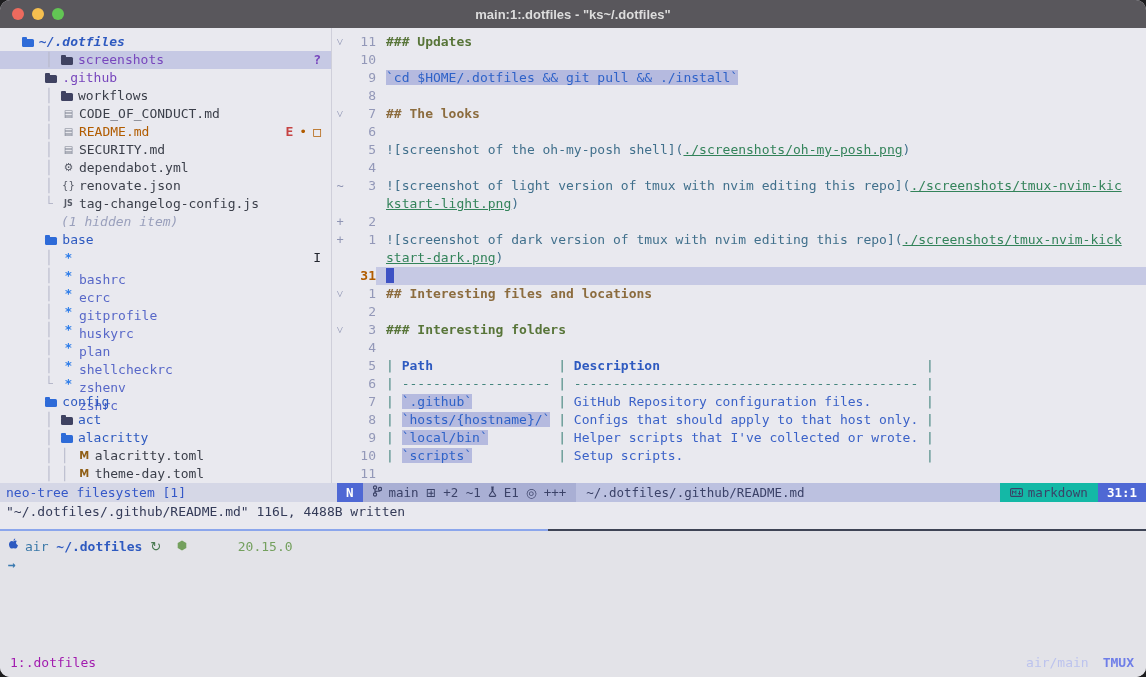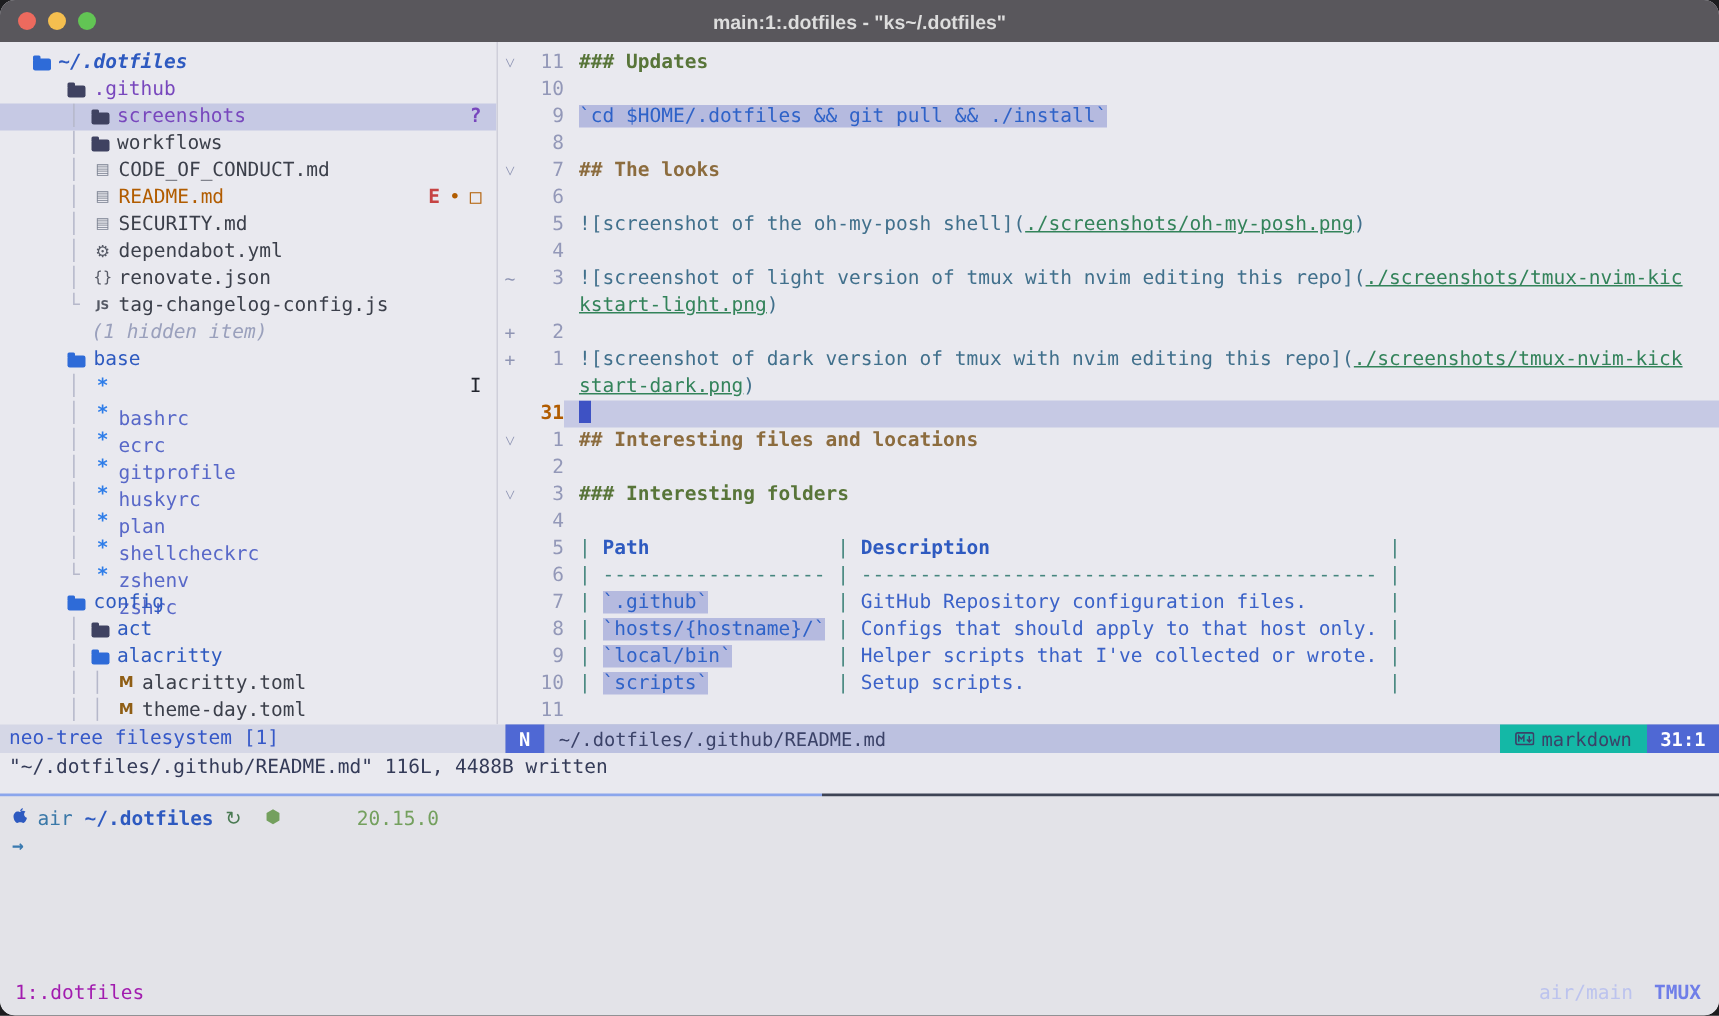--- a/index.html
+++ b/index.html
@@ -104,22 +104,22 @@
       <div class="light red"></div>
       <div class="light yellow"></div>
       <div class="light green"></div>
     </div>
     <div class="wintitle">main:1:.dotfiles - "ks~/.dotfiles"</div>
   </div>
 
   <div class="split">
     <div class="sidebar" id="tree">
         <div class="trow"><span class="guides"> </span><span class="folder ic-blue"></span><span class="lbl c-root">~/.dotfiles</span></div>
+        <div class="trow sel"><span class="guides">    │ </span><span class="folder ic-dark"></span><span class="lbl c-purple">screenshots</span><span class="rmarks"><span class="mk-purple">?</span></span></div>
         <div class="trow"><span class="guides">    </span><span class="folder ic-dark"></span><span class="lbl c-purple">.github</span></div>
-        <div class="trow sel"><span class="guides">    │ </span><span class="folder ic-dark"></span><span class="lbl c-purple">screenshots</span><span class="rmarks"><span class="mk-purple">?</span></span></div>
         <div class="trow"><span class="guides">    │ </span><span class="folder ic-dark"></span><span class="lbl c-file">workflows</span></div>
         <div class="trow"><span class="guides">    │ </span><span class="icon ic-file">▤</span><span class="lbl c-file">CODE_OF_CONDUCT.md</span></div>
         <div class="trow"><span class="guides">    │ </span><span class="icon ic-file">▤</span><span class="lbl c-orange">README.md</span><span class="rmarks"><span class="mk-red">E</span><span class="mk-orange">•</span><span class="mk-orange">□</span></span></div>
         <div class="trow"><span class="guides">    │ </span><span class="icon ic-file">▤</span><span class="lbl c-file">SECURITY.md</span></div>
         <div class="trow"><span class="guides">    │ </span><span class="icon ic-gear">⚙</span><span class="lbl c-file">dependabot.yml</span></div>
         <div class="trow"><span class="guides">    │ </span><span class="icon ic-braces">{}</span><span class="lbl c-file">renovate.json</span></div>
         <div class="trow"><span class="guides">    └ </span><span class="icon ic-js">JS</span><span class="lbl c-file">tag-changelog-config.js</span></div>
         <div class="trow"><span class="guides">      </span><span class="lbl c-muted">(1 hidden item)</span></div>
         <div class="trow"><span class="guides">    </span><span class="folder ic-blue"></span><span class="lbl c-blue">base</span></div>
         <div class="trow"><span class="guides">    │ </span><span class="icon ic-star">*</span><span class="lbl c-dot">bashrc</span><span class="rmarks"><span class="mk-dark">I</span></span></div>
@@ -162,20 +162,37 @@
         <div class="eline"><span class="fold"></span><span class="lnum">9</span><span class="etext"><span class="tpipe">| </span><span class="codehl">`local/bin`</span><span class="tpipe">         | </span><span class="cell">Helper scripts that I've collected or wrote.</span><span class="tpipe"> |</span></span></div>
         <div class="eline"><span class="fold"></span><span class="lnum">10</span><span class="etext"><span class="tpipe">| </span><span class="codehl">`scripts`</span><span class="tpipe">           | </span><span class="cell">Setup scripts.</span><span class="tpipe">                               |</span></span></div>
         <div class="eline"><span class="fold"></span><span class="lnum">11</span><span class="etext"></span></div>
       </div>
   </div>
 
   <div class="statusrow">
     <div class="ntstatus">neo-tree filesystem [1]</div>
     <div class="lualine">
       <div class="modebadge">N</div>
+      <div class="stats seg">
+        <span class="slicon"><svg width="9" height="12" viewBox="0 0 9 12">
+              <circle cx="2" cy="2.5" r="1.6" fill="none" stroke="#3b4268" stroke-width="1.2"></circle>
+              <circle cx="2" cy="9.5" r="1.6" fill="none" stroke="#3b4268" stroke-width="1.2"></circle>
+              <circle cx="7" cy="4" r="1.6" fill="none" stroke="#3b4268" stroke-width="1.2"></circle>
+              <path d="M2 4.2 V7.9 M2 7 C2 5.5 7 7 7 5.6" fill="none" stroke="#3b4268" stroke-width="1.2"></path>
+            </svg></span>
+        <span>main</span>
+        <span style="font-family:'DejaVu Sans',sans-serif;">⊞</span>
+        <span>+2 ~1</span>
+        <span class="slicon"><svg width="9" height="11" viewBox="0 0 9 11">
+              <path d="M3.2 1 h2.6 M4 1 v3 L7.6 9.2 a0.8 0.8 0 0 1 -0.7 1.2 H2.1 a0.8 0.8 0 0 1 -0.7 -1.2 L5 4 V1" fill="none" stroke="#3b4268" stroke-width="1.1"></path>
+            </svg></span>
+        <span>E1</span>
+        <span style="font-family:'DejaVu Sans',sans-serif;">◎</span>
+        <span>+++</span>
+      </div>
       <div class="filepath">~/.dotfiles/.github/README.md</div>
       <div class="ftype">
         <span class="slicon"><svg width="13" height="9" viewBox="0 0 13 9">
               <rect x="0.6" y="0.6" width="11.8" height="7.8" rx="1.2" fill="none" stroke="#3b4268" stroke-width="1.1"></rect>
               <path d="M2.5 6.5 V2.7 L4.2 4.6 L5.9 2.7 V6.5 M9.5 2.7 V6.3 M7.9 5 L9.5 6.6 L11.1 5" fill="none" stroke="#3b4268" stroke-width="1"></path>
             </svg></span>
         <span>markdown</span>
       </div>
       <div class="posbadge">31:1</div>
     </div>

